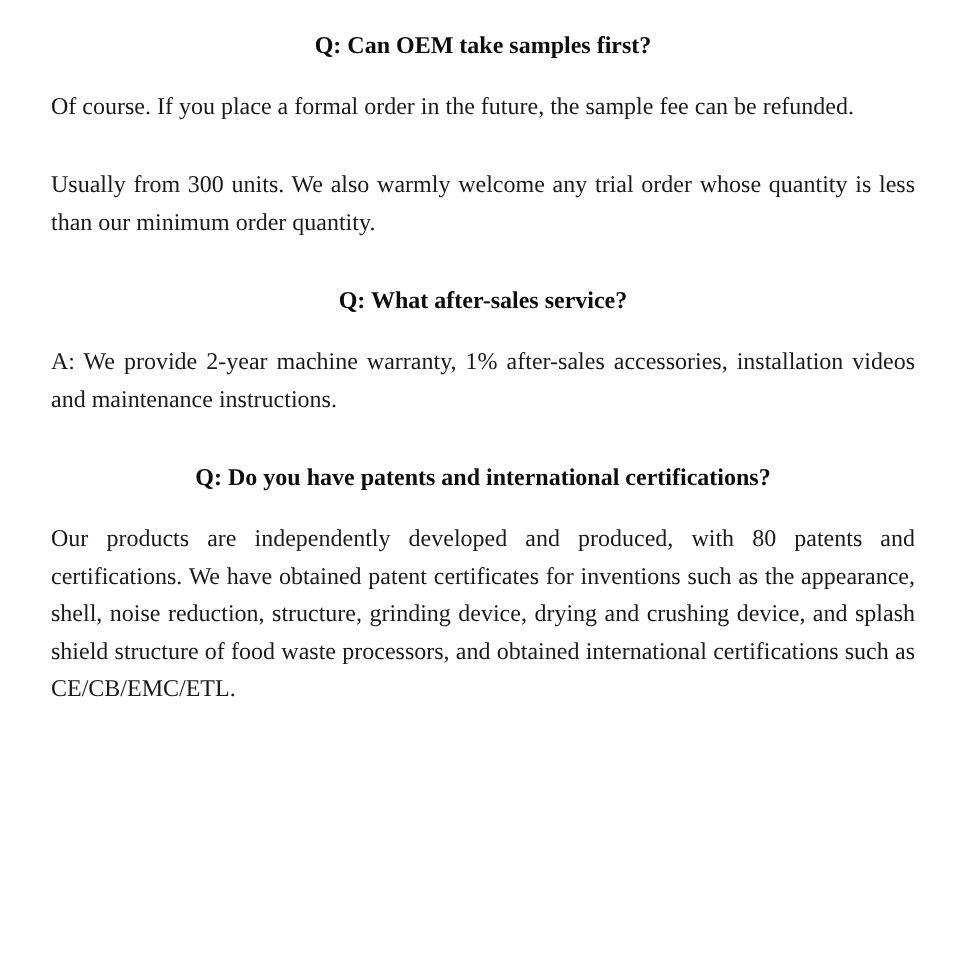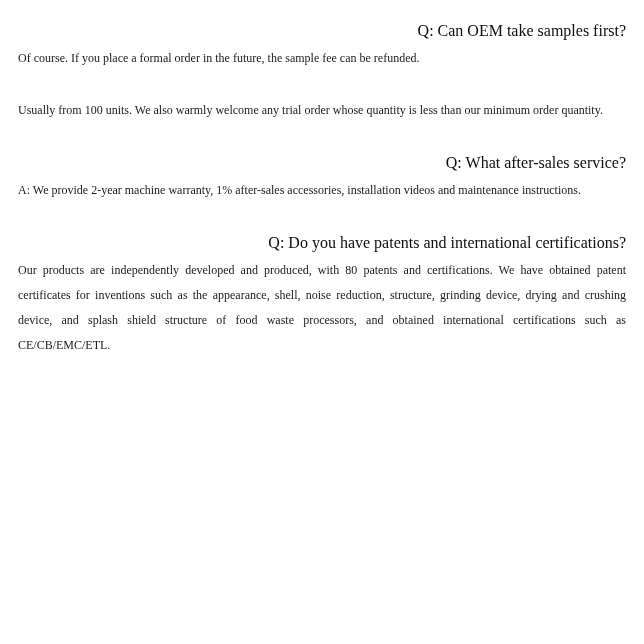--- a/index.html
+++ b/index.html
@@ -19,47 +19,47 @@
     box-sizing: border-box;
     width: 644px;
     padding: 18px 18px 0 18px;
   }
   .faq-item {
     margin: 0 0 27px 0;
   }
   .faq-question {
     margin: 0 0 3px 0;
     font-size: 16px;
-    font-weight: normal;
+    font-weight: bold;
     line-height: 25px;
     color: #0d0d0d;
-    text-align: right;
+    text-align: center;
   }
   .faq-answer {
-    margin: 0;
-    font-size: 12px;
+    margin: 16px;
+    font-size: 16px;
     font-weight: normal;
     line-height: 25px;
     color: #1a1a1a;
     text-align: justify;
     font-family: Liberation Serif, serif;
   }
 </style>
 </head>
 <body>
 
 <div class="faq-document">
 
   <article class="faq-item">
     <h3 class="faq-question">Q: Can OEM take samples first?</h3>
     <p class="faq-answer">Of course. If you place a formal order in the future, the sample fee can be refunded.</p>
   </article>
 
   <article class="faq-item">
-    <p class="faq-answer">Usually from 100 units. We also warmly welcome any trial order whose quantity is less than our minimum order quantity.</p>
+    <p class="faq-answer">Usually from 300 units. We also warmly welcome any trial order whose quantity is less than our minimum order quantity.</p>
   </article>
 
 
   <article class="faq-item">
     <h3 class="faq-question">Q: What after-sales service?</h3>
     <p class="faq-answer">A: We provide 2-year machine warranty, 1% after-sales accessories, installation videos and maintenance instructions.</p>
   </article>
 
 
   <article class="faq-item">

